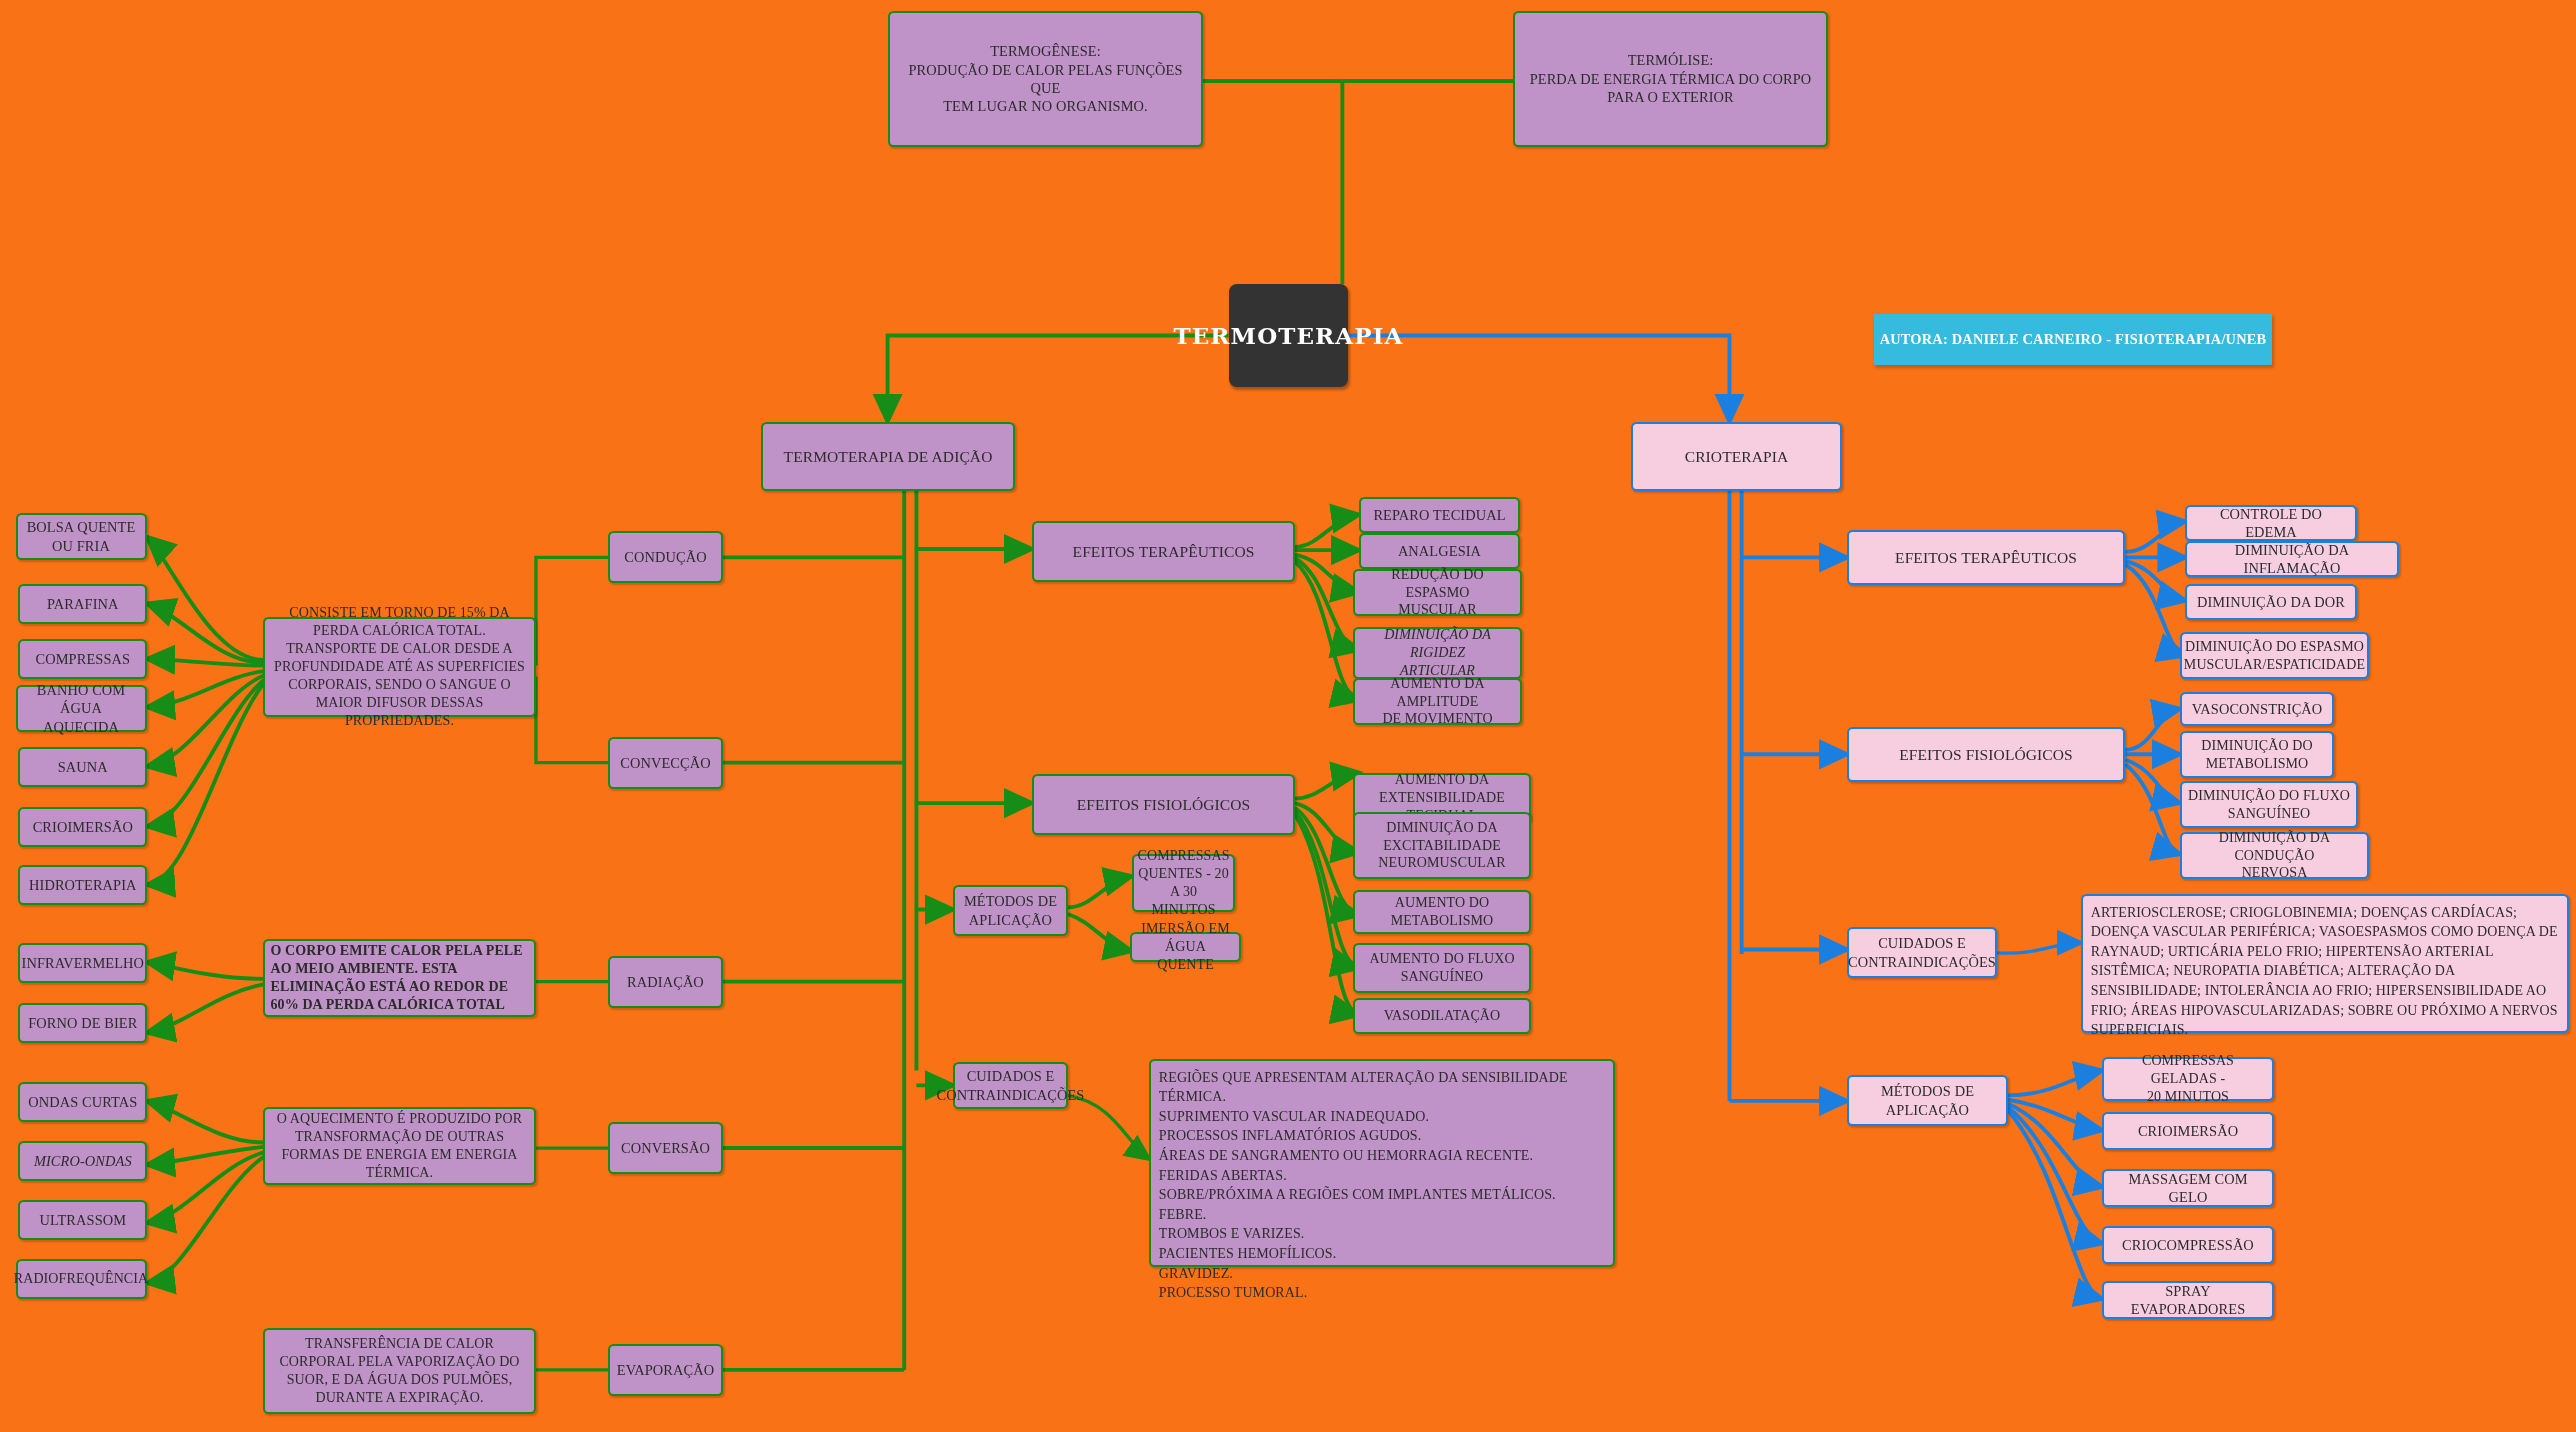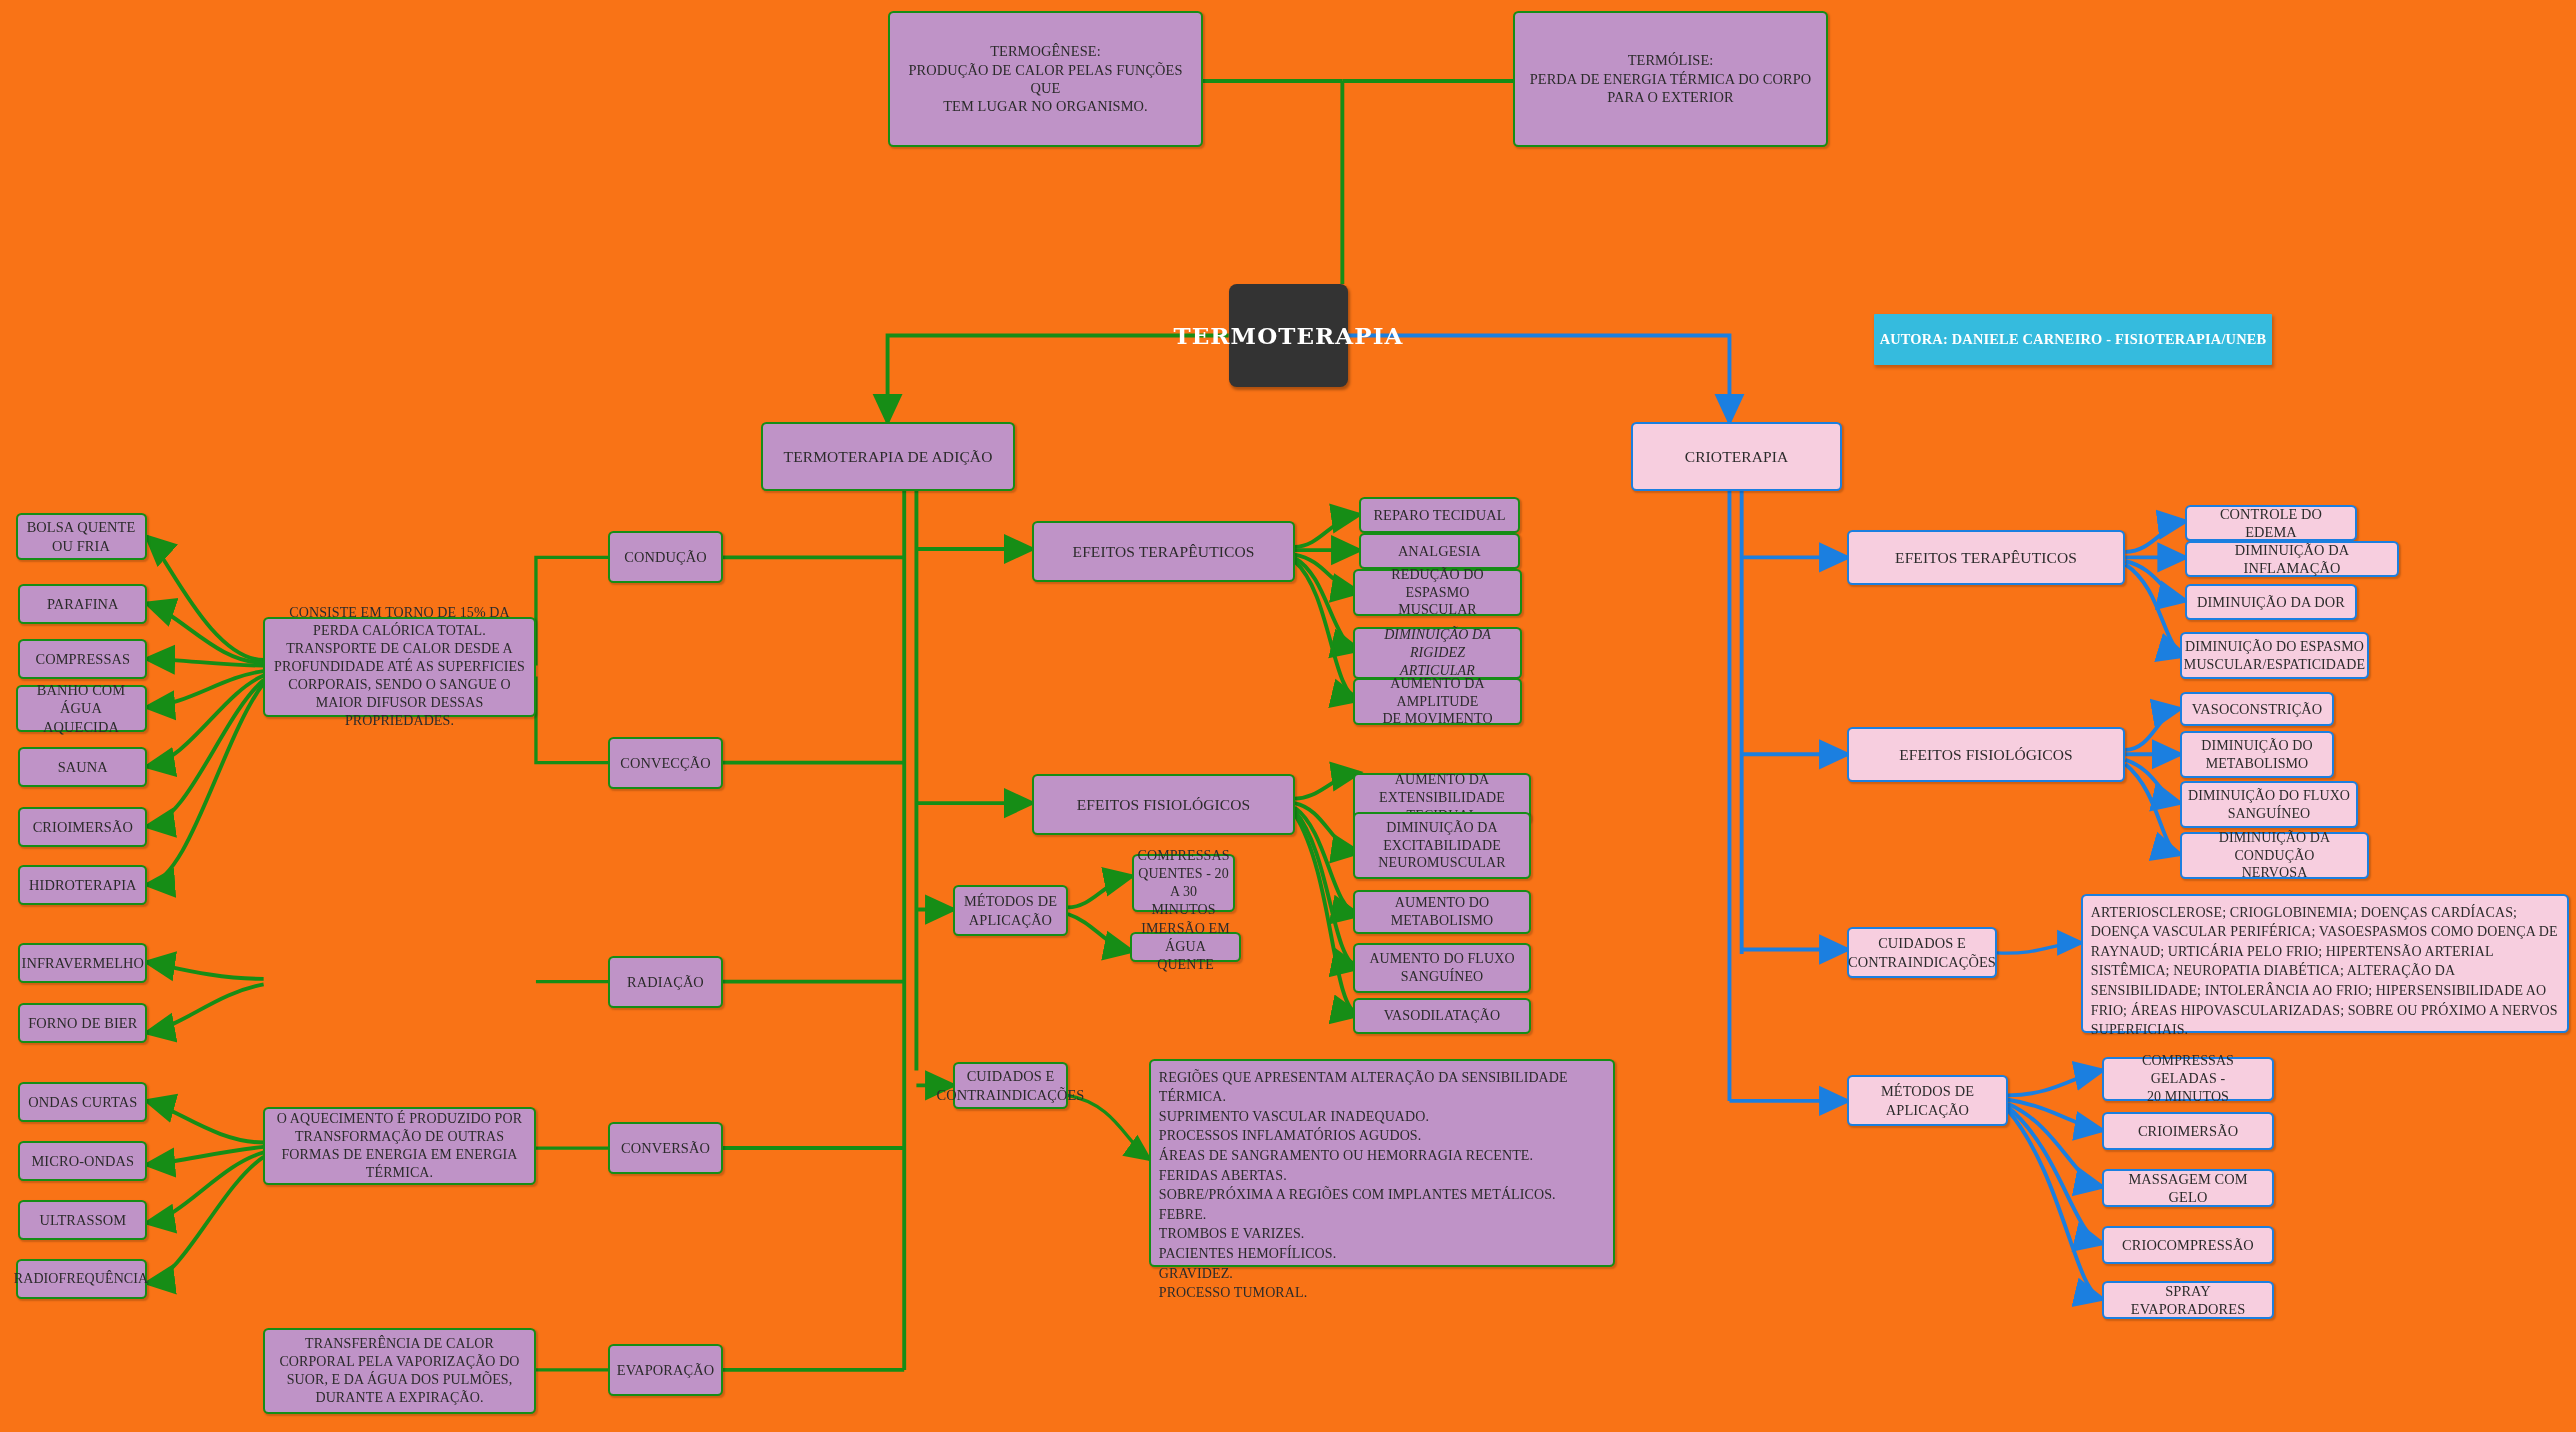--- a/index.html
+++ b/index.html
@@ -209,40 +209,41 @@
   <div class="node cold fs28" style="left:1631px;top:422px;width:211px;height:69px;">CRIOTERAPIA</div>
 
   <div class="node warm fs26" style="left:608px;top:531px;width:115px;height:52px;">CONDUÇÃO</div>
   <div class="node warm fs26" style="left:608px;top:737px;width:115px;height:52px;">CONVECÇÃO</div>
   <div class="node warm fs26" style="left:608px;top:956px;width:115px;height:52px;">RADIAÇÃO</div>
   <div class="node warm fs26" style="left:608px;top:1122px;width:115px;height:52px;">CONVERSÃO</div>
   <div class="node warm fs26" style="left:608px;top:1344px;width:115px;height:52px;">EVAPORAÇÃO</div>
 
   <div class="node warm txtcenter fs25" style="left:263px;top:617px;width:273px;height:100px;">CONSISTE EM TORNO DE 15% DA PERDA CALÓRICA TOTAL. TRANSPORTE DE CALOR DESDE A PROFUNDIDADE ATÉ AS SUPERFICIES CORPORAIS, SENDO O SANGUE O MAIOR DIFUSOR DESSAS PROPRIEDADES.</div>
 
+  <div class="node warm fs25" style="left:263px;top:939px;width:273px;height:78px;text-align:left;justify-content:flex-start;font-weight:bold;">O CORPO EMITE CALOR PELA PELE AO MEIO AMBIENTE. ESTA ELIMINAÇÃO ESTÁ AO REDOR DE 60% DA PERDA CALÓRICA TOTAL</div>
 
   <div class="node warm txtcenter fs25" style="left:263px;top:1107px;width:273px;height:78px;">O AQUECIMENTO É PRODUZIDO POR TRANSFORMAÇÃO DE OUTRAS FORMAS DE ENERGIA EM ENERGIA TÉRMICA.</div>
 
   <div class="node warm txtcenter fs25" style="left:263px;top:1328px;width:273px;height:86px;">TRANSFERÊNCIA DE CALOR CORPORAL PELA VAPORIZAÇÃO DO SUOR, E DA ÁGUA DOS PULMÕES, DURANTE A EXPIRAÇÃO.</div>
 
   <div class="node warm txtcenter fs26" style="left:15.5px;top:513px;width:131px;height:47px;">BOLSA QUENTE
 OU FRIA</div>
   <div class="node warm txtcenter fs26" style="left:18.3px;top:584px;width:129px;height:40px;">PARAFINA</div>
   <div class="node warm txtcenter fs26" style="left:18.3px;top:639px;width:129px;height:40px;">COMPRESSAS</div>
   <div class="node warm txtcenter fs26" style="left:15.5px;top:685px;width:131px;height:47px;">BANHO COM
 ÁGUA AQUECIDA</div>
   <div class="node warm txtcenter fs26" style="left:18.3px;top:747px;width:129px;height:40px;">SAUNA</div>
   <div class="node warm txtcenter fs26" style="left:18.3px;top:807px;width:129px;height:40px;">CRIOIMERSÃO</div>
   <div class="node warm txtcenter fs26" style="left:18.3px;top:865px;width:129px;height:40px;">HIDROTERAPIA</div>
 
   <div class="node warm txtcenter fs26" style="left:18.3px;top:943px;width:129px;height:40px;">INFRAVERMELHO</div>
   <div class="node warm txtcenter fs26" style="left:18.3px;top:1003px;width:129px;height:40px;">FORNO DE BIER</div>
 
   <div class="node warm txtcenter fs26" style="left:18.3px;top:1082px;width:129px;height:40px;">ONDAS CURTAS</div>
-  <div class="node warm txtcenter fs26" style="left:18.3px;top:1141px;width:129px;height:40px;">MICRO-ONDAS</div>
+  <div class="node warm txtcenter fs26" style="left:18.3px;top:1141px;width:129px;height:40px;font-style:italic;">MICRO-ONDAS</div>
   <div class="node warm txtcenter fs26" style="left:18.3px;top:1200px;width:129px;height:40px;">ULTRASSOM</div>
   <div class="node warm txtcenter fs25" style="left:15.5px;top:1259px;width:131px;height:40px;">RADIOFREQUÊNCIA</div>
 
   <div class="node warm fs28" style="left:1032px;top:521px;width:263px;height:61px;">EFEITOS TERAPÊUTICOS</div>
 
   <div class="node warm txtcenter fs26" style="left:1359px;top:497px;width:161px;height:36px;">REPARO TECIDUAL</div>
   <div class="node warm txtcenter fs26" style="left:1359px;top:533px;width:161px;height:36px;">ANALGESIA</div>
   <div class="node warm txtcenter fs25" style="left:1353px;top:569px;width:169px;height:47px;">REDUÇÃO DO ESPASMO
 MUSCULAR</div>
   <div class="node warm txtcenter fs25" style="left:1353px;top:627px;width:169px;height:52px;font-style:italic;">DIMINUIÇÃO DA RIGIDEZ

